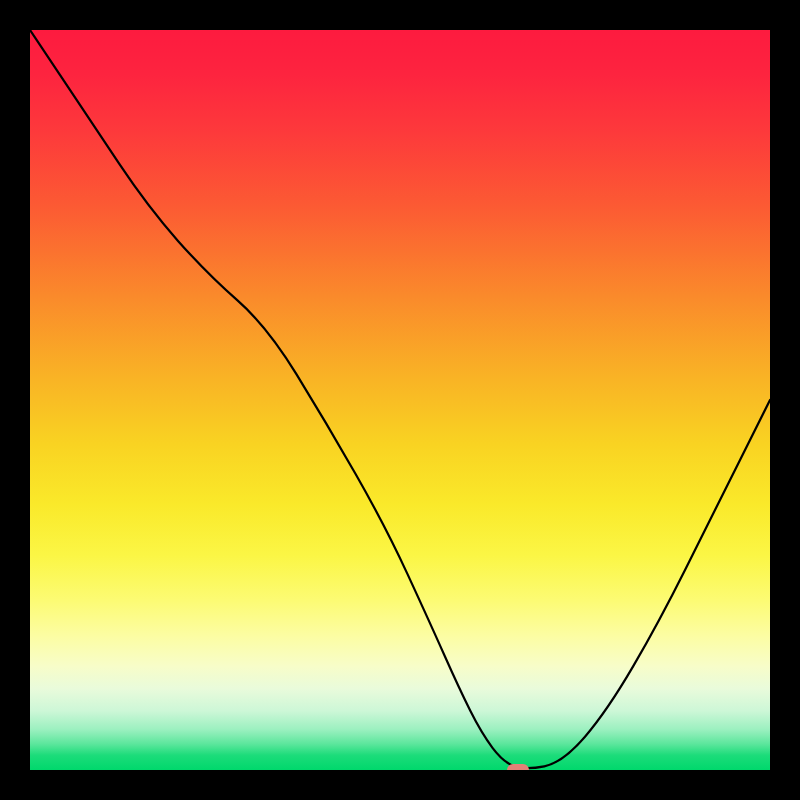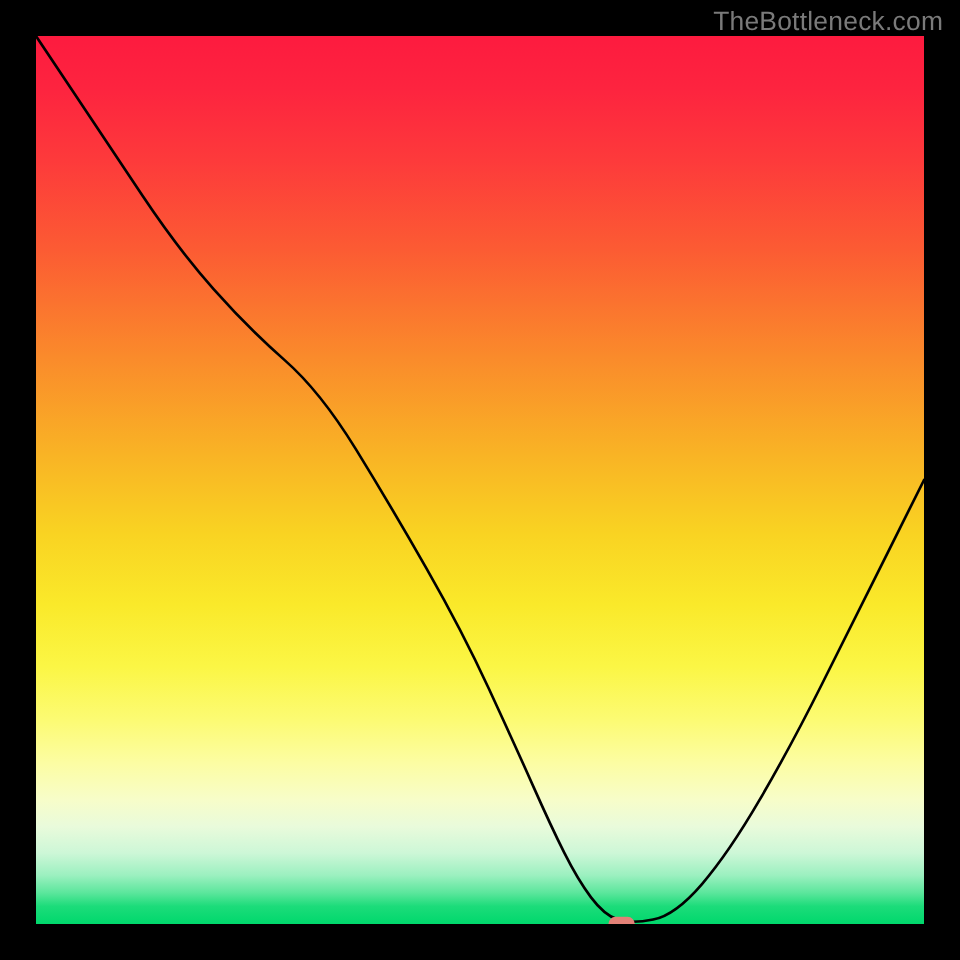--- a/index.html
+++ b/index.html
@@ -76,21 +76,20 @@
     height: 12px;
     border-radius: 6px;
     background: #e38177;
     transform: translate(-50%, -50%);
   }
 </style>
 </head>
 <body>
 
 <div class="container">
-  <div class="watermark">TheBottleneck.com</div>
 
   <div class="plot-area">
     <div class="gradient-bg"></div>
 
     <svg class="curve-svg" viewBox="0 0 740 740" preserveAspectRatio="none">
       <path id="curve-path" class="curve-path" d="M 0.0 0.0 Q 0.0 0.0 29.6 44.4 Q 59.2 88.8 88.8 133.2 Q 118.4 177.6 148.0 210.9 Q 177.6 244.2 207.2 270.1 Q 236.8 296.0 266.4 344.1 Q 296.0 392.2 325.6 444.0 Q 355.2 495.8 377.4 543.9 Q 399.6 592.0 414.4 625.3 Q 429.2 658.6 440.3 680.8 Q 451.4 703.0 462.5 717.8 Q 473.6 732.6 484.7 736.3 Q 495.8 740.0 514.3 736.3 Q 532.8 732.6 555.0 706.7 Q 577.2 680.8 603.1 636.4 Q 629.0 592.0 654.9 540.2 Q 680.8 488.4 710.4 429.2 T 740.0 370.0"></path>
     </svg>
 
     <div id="marker" class="marker" style="left: 488.4px; top: 740px;"></div>
   </div>

